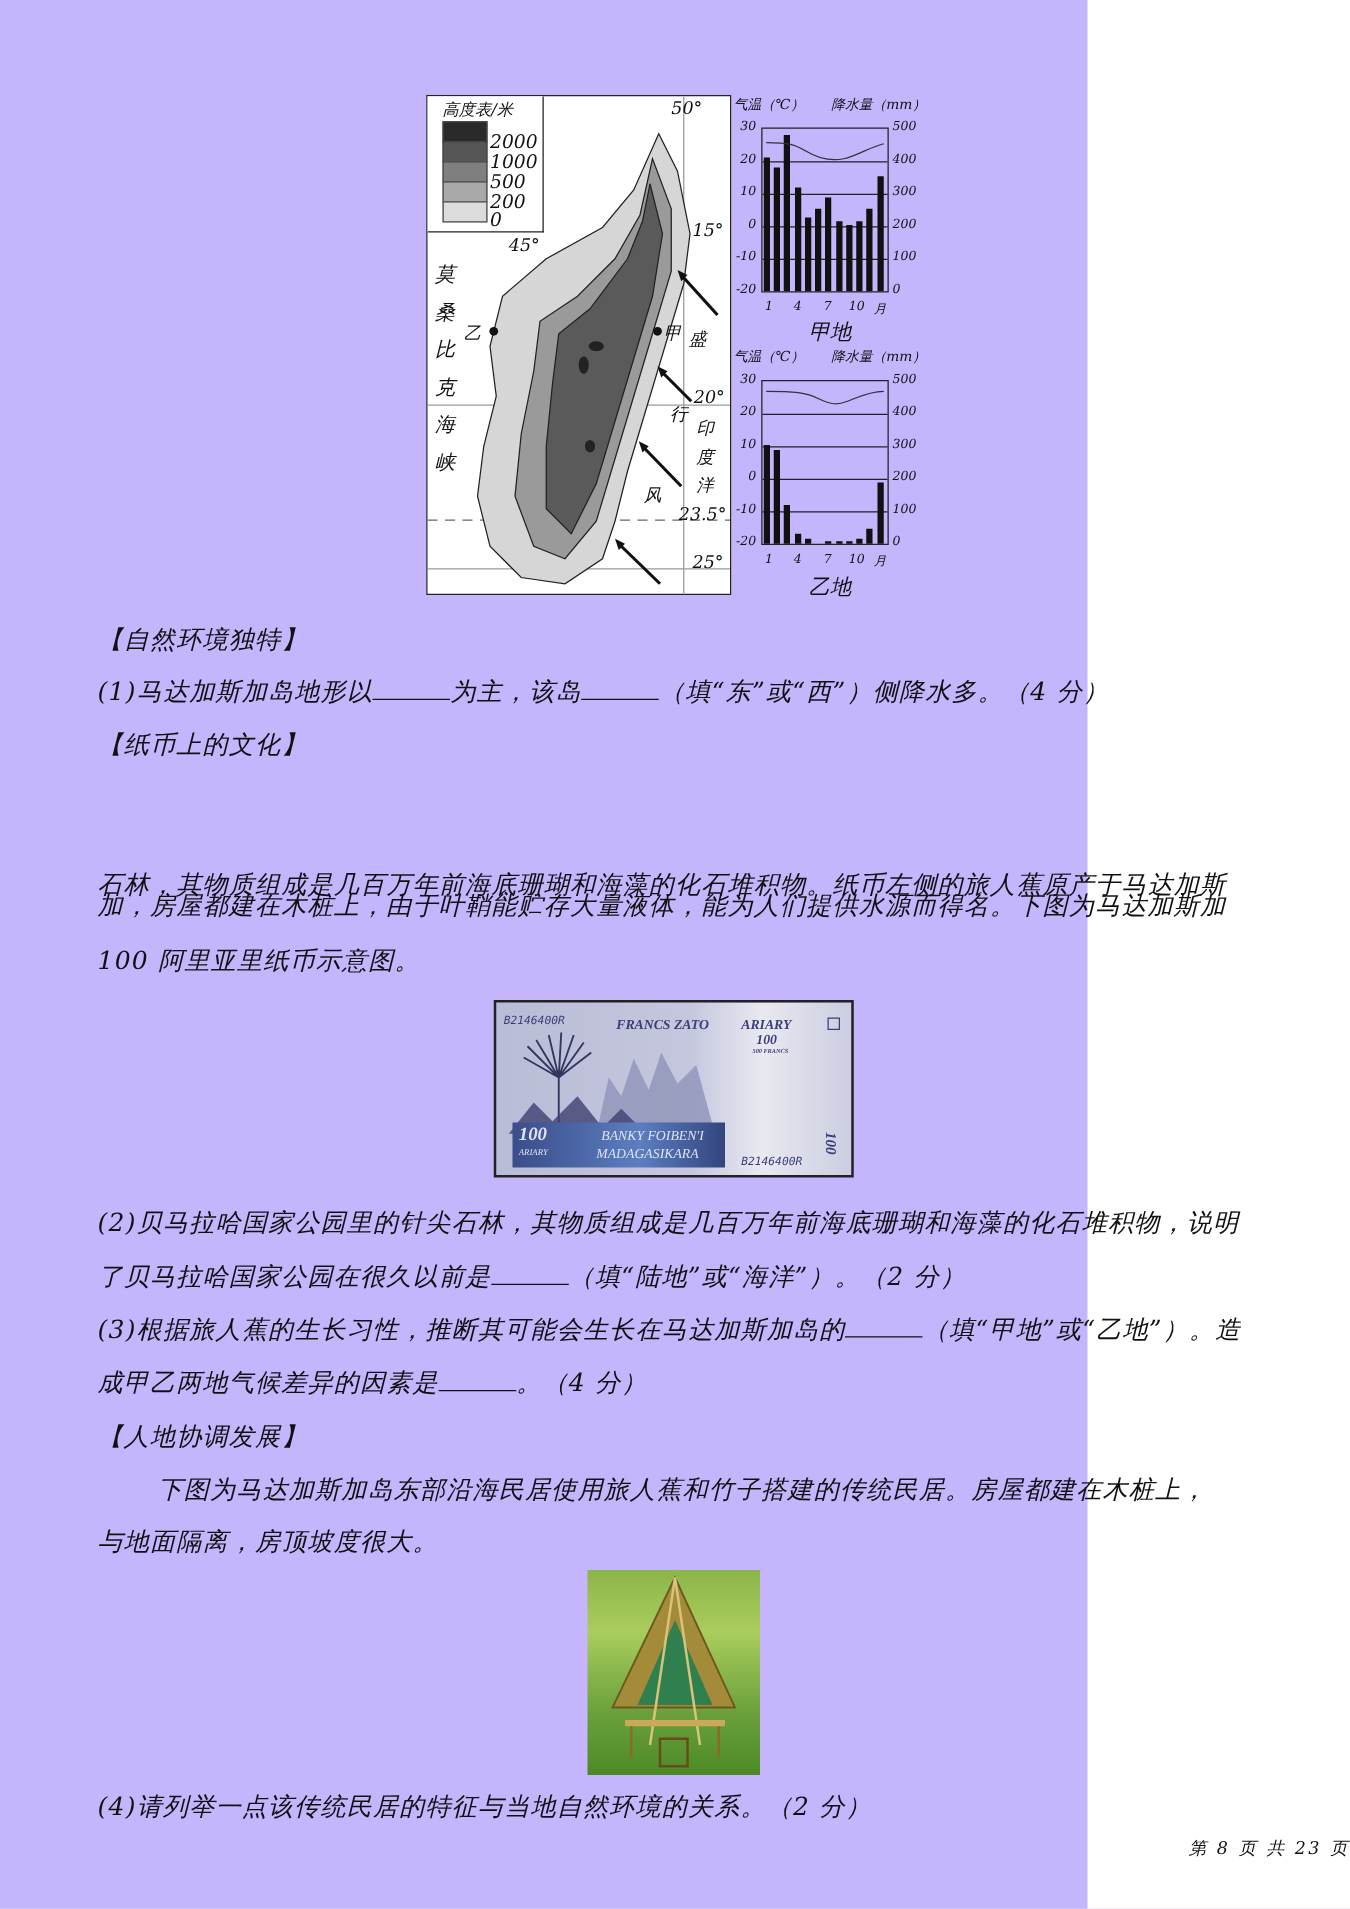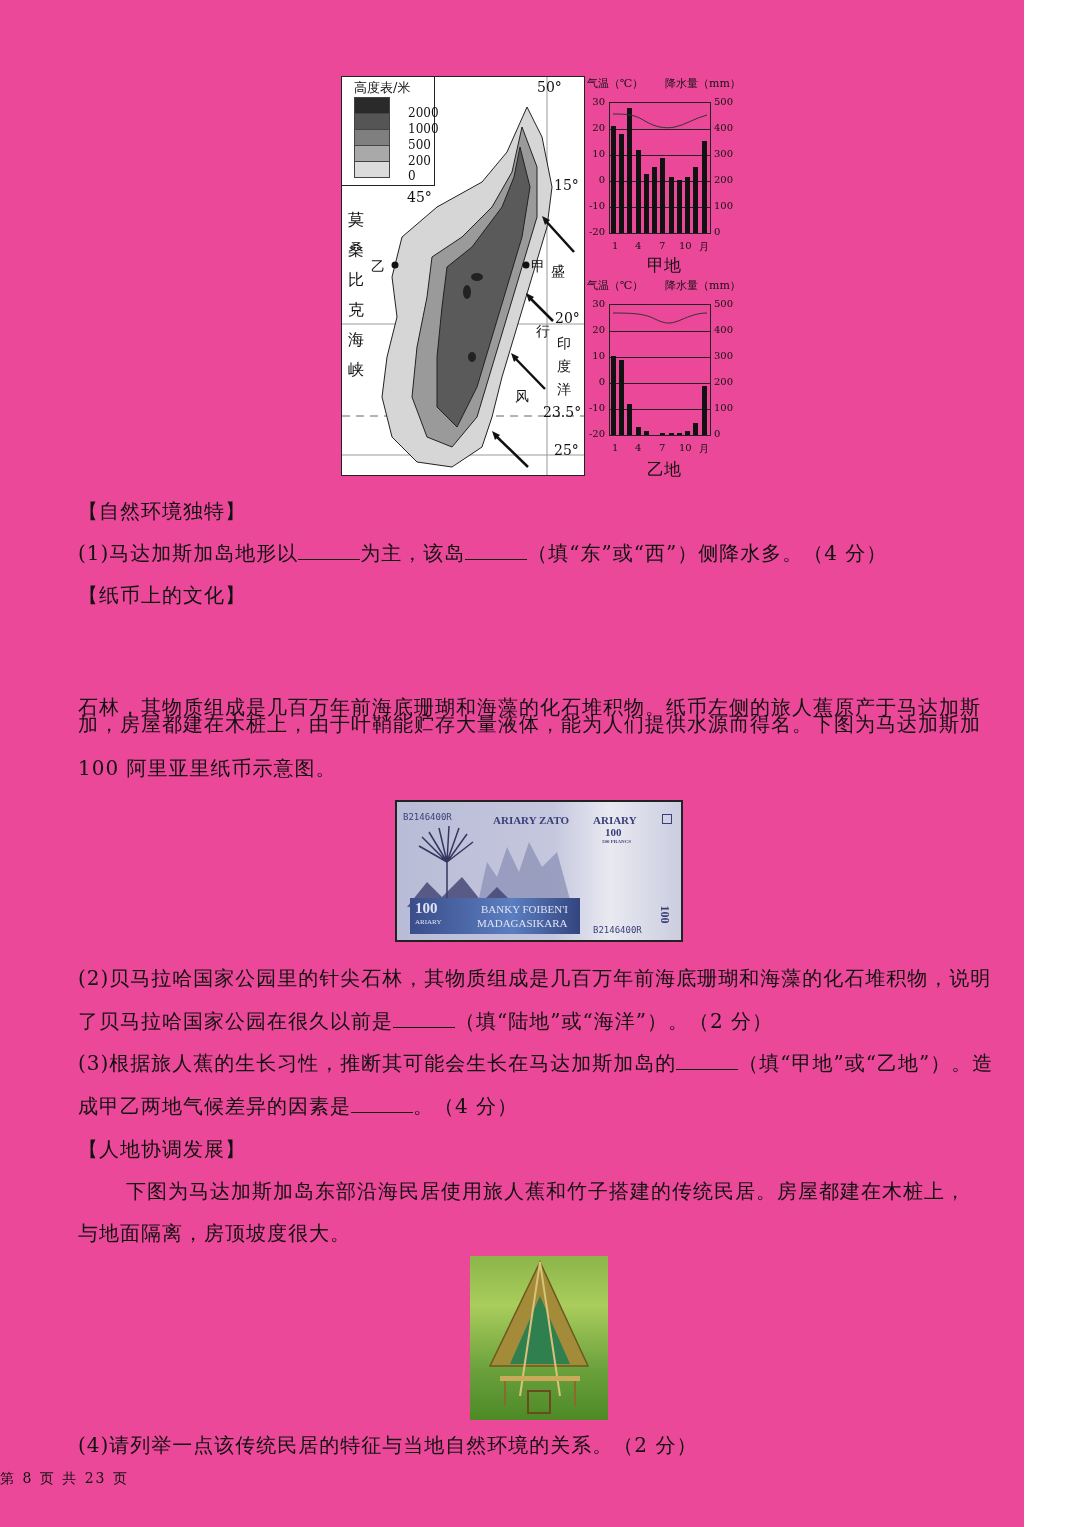--- a/index.html
+++ b/index.html
@@ -1,41 +1,41 @@
 <!DOCTYPE html>
 <html><head>
 <meta charset="utf-8">
 <style>
   body { margin:0; background:#fff; }
-  .page { position:relative; width:1024px; height:1527px; background:#ec4899; font-family:"DejaVu Serif", serif; color:#111; }
+  .page { position:relative; width:870px; height:1527px; background:#c4b5fd; font-family:"DejaVu Serif", serif; color:#111;font-style:italic; }
   .fig-top { position:absolute; left:341px; top:76px; width:410px; height:400px; }
   .map { position:absolute; left:0; top:0; width:242px; height:398px; border:1.5px solid #222; background:#fff; overflow:hidden; }
   .legend { position:absolute; left:0; top:0; width:92px; height:108px; border-right:1.5px solid #222; border-bottom:1.5px solid #222; background:#fff; font-size:13px; }
   .legend .title { position:absolute; left:12px; top:2px; font-size:13px; }
   .legend .sw { position:absolute; left:12px; width:34px; height:15px; border:1px solid #444; }
-  .legend .lab { position:absolute; left:66px; font-size:12px; line-height:14px; }
+  .legend .lab { position:absolute; left:50px; font-size:15px; line-height:14px; }
   .maplabel { position:absolute; font-size:14px;text-align:center; }
   .vlabel { position:absolute; font-size:16px; line-height:30px; width:18px; }
   .climate { position:absolute; left:242px; width:168px; font-size:11px; }
   .climate .hdr { position:absolute; top:0; left:4px; width:160px; font-size:11px; }
   .plot { position:absolute; left:26px; top:18px; width:100px; height:130px; border:1.5px solid #222; }
   .ytick { position:absolute; font-size:10px; width:22px; text-align:right; }
   .ytick-r { position:absolute; font-size:10px; }
   .grid { position:absolute; left:0; width:100%; border-top:1.2px solid #222; }
   .bar { position:absolute; bottom:0; width:5px; background:#111; }
   .xt { position:absolute; font-size:10px; }
   .cap { position:absolute; font-size:17px; }
   .txt { position:absolute; left:78px; font-size:20px; letter-spacing:1px; white-space:nowrap; }
   .indent { left:126px; }
   .blank { display:inline-block; width:62px; border-bottom:1.5px solid #111; height:18px; vertical-align:baseline; }
   .note { position:absolute; left:395px; top:800px; width:288px; height:142px; background:linear-gradient(90deg,#b9bcd6 0%,#c5c7de 55%,#e9e9f1 75%,#cbcde0 100%); border:2px solid #222; box-sizing:border-box; overflow:hidden; font-family:"Liberation Serif", serif; }
   .note .serial { position:absolute; font-family:"DejaVu Sans Mono", monospace; font-size:9px; color:#3a3f7a; }
   .note .blueband { position:absolute; left:13px; top:96px; width:170px; height:36px; background:linear-gradient(90deg,#3b4d8a,#5b7ec0 60%,#33457f); }
   .house { position:absolute; left:470px; top:1256px; width:138px; height:164px; background:linear-gradient(180deg,#8bb54a 0%,#aacd5c 30%,#6aa03c 70%,#4c8a26 100%); overflow:hidden; }
-  .footer { position:absolute; top:1470px; left:0; width:1080px; text-align:left; font-size:14px; letter-spacing:2px; }
+  .footer { position:absolute; top:1470px; left:0; width:1080px; text-align:right; font-size:14px; letter-spacing:2px; }
 </style>
 </head>
 <body>
 
 <div class="page">
 
   <div class="fig-top">
     <div class="map">
       <svg width="242" height="398" viewBox="0 0 242 398" style="position:absolute;left:0;top:0">
         <line x1="205" y1="0" x2="205" y2="398" stroke="#999" stroke-width="1"></line>
@@ -194,21 +194,21 @@
   <div class="txt" style="top:540px">
     <span>(1)马达加斯加岛地形以</span><span class="blank"></span><span>为主，该岛</span><span class="blank"></span><span>（填“东”或“西”）侧降水多。（4 分）</span>
   </div>
   <div class="txt" style="top:582px">【纸币上的文化】</div>
   <div class="txt" style="top:694px">石林，其物质组成是几百万年前海底珊瑚和海藻的化石堆积物。纸币左侧的旅人蕉原产于马达加斯</div>
   <div class="txt" style="top:711px">加，房屋都建在木桩上，由于叶鞘能贮存大量液体，能为人们提供水源而得名。下图为马达加斯加</div>
   <div class="txt" style="top:755px">100 阿里亚里纸币示意图。</div>
 
   <div class="note">
     <span class="serial" style="left:6px;top:10px">B2146400R</span>
-    <span style="position:absolute;left:96px;top:12px;font-size:11px;font-weight:bold;color:#3a3f7a">ARIARY ZATO</span>
+    <span style="position:absolute;left:96px;top:12px;font-size:11px;font-weight:bold;color:#3a3f7a">FRANCS ZATO</span>
     <span style="position:absolute;left:196px;top:12px;font-size:11px;font-weight:bold;color:#3a3f7a">ARIARY</span>
     <span style="position:absolute;left:208px;top:24px;font-size:11px;font-weight:bold;color:#3a3f7a">100</span>
     <span style="position:absolute;left:205px;top:37px;font-size:5px;font-weight:bold;color:#3a3f7a">500 FRANCS</span>
     <div style="position:absolute;left:265px;top:12px;width:8px;height:8px;border:1.5px solid #3a3f7a"></div>
     <svg width="170" height="90" style="position:absolute;left:10px;top:20px">
       <g stroke="#33365f" stroke-width="1.5" fill="none">
         <line x1="40" y1="85" x2="40" y2="40"></line>
         <path d="M40 40 L15 15 M40 40 L22 10 M40 40 L32 6 M40 40 L42 4 M40 40 L52 6 M40 40 L60 12 M40 40 L66 20 M40 40 L12 24"></path>
       </g>
       <path d="M70 85 L80 40 L90 55 L100 25 L112 50 L122 20 L135 45 L150 30 L165 85 Z" fill="#8f93b8" opacity="0.8"></path>

